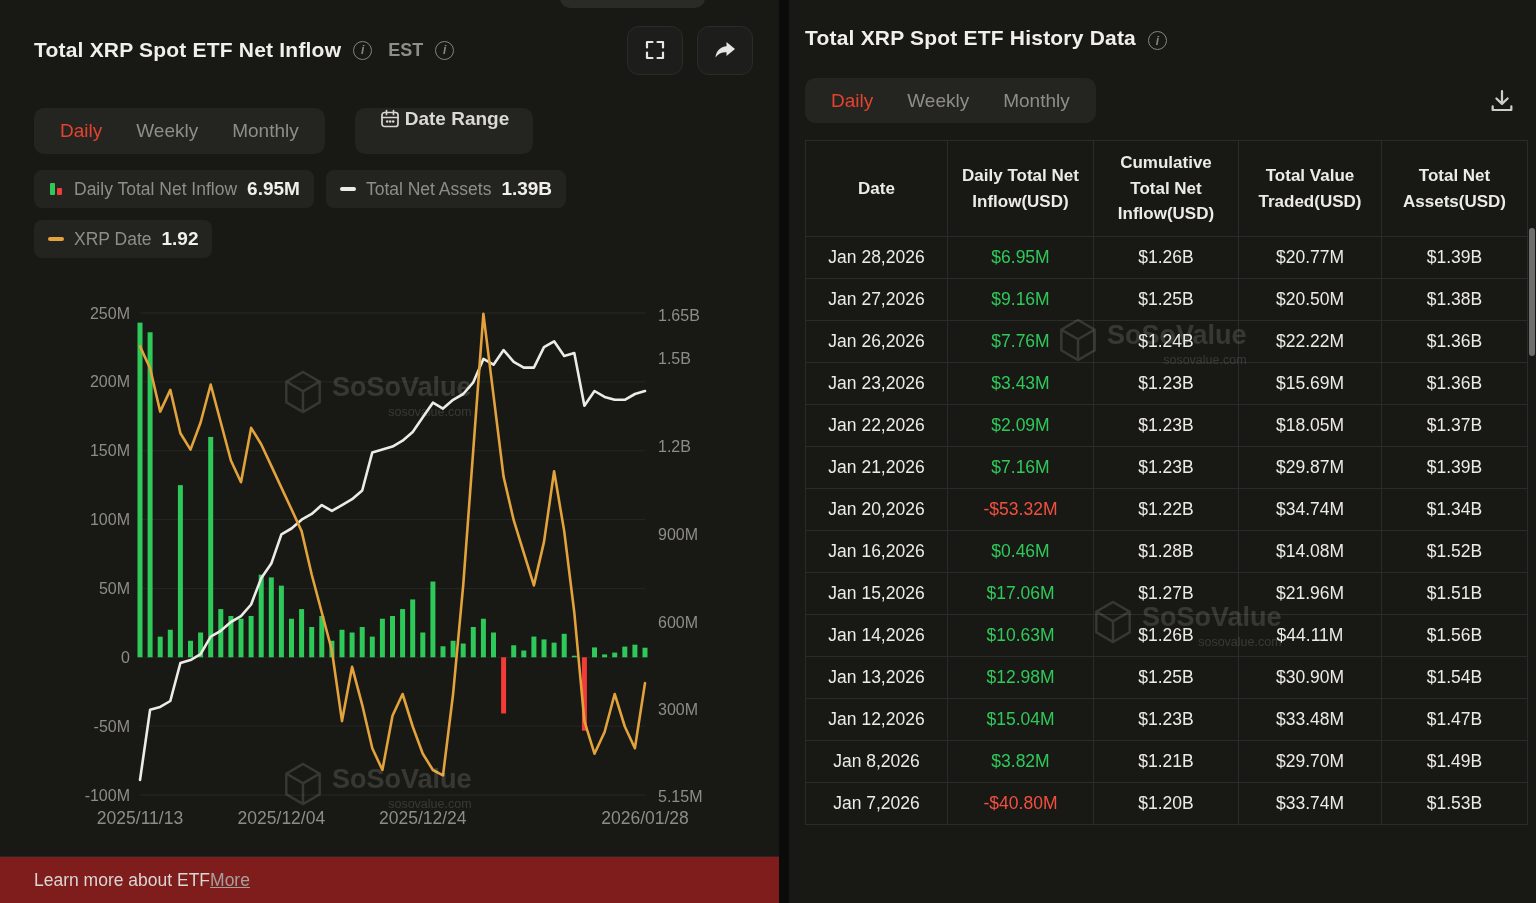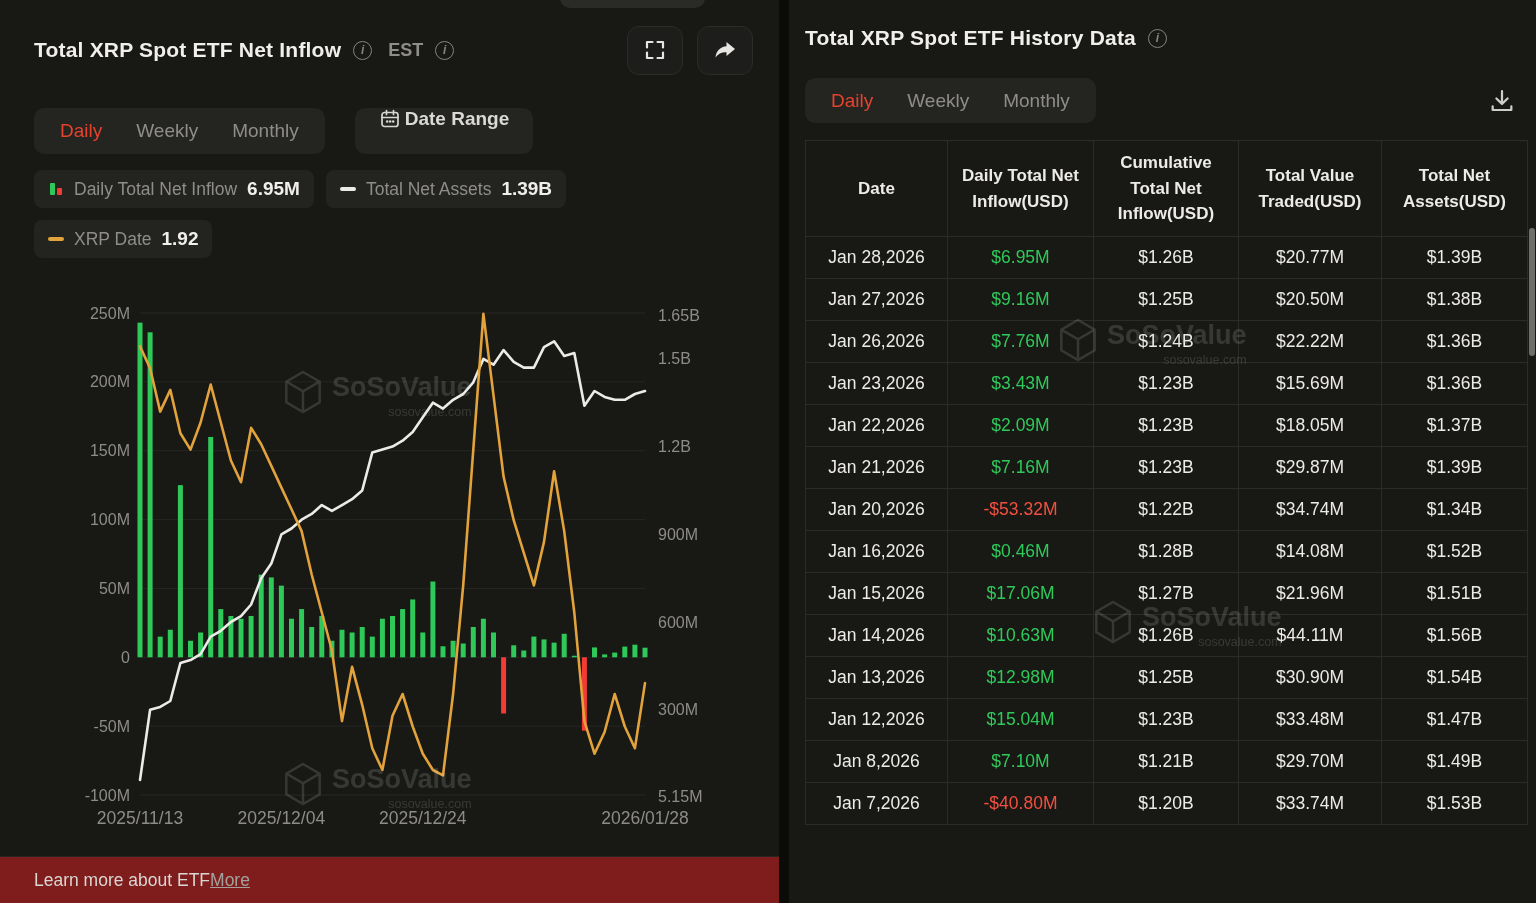--- a/index.html
+++ b/index.html
@@ -24,21 +24,21 @@
   .legend-badge{background:#232320;border-radius:8px;height:38px;display:inline-flex;align-items:center;gap:10px;padding:0 14px;cursor:pointer}
   .lb-label{font-size:17.5px;color:#8F8D89;white-space:nowrap}
   .lb-value{font-size:19px;font-weight:700;color:#F1EFEC}
   .chart-wrap{position:absolute;left:0;top:288px;width:779px;height:562px}
   .chart-wrap svg{display:block}
   .axis-label{fill:#8E8C88;font-size:16px}
   .x-label{fill:#8E8C88;font-size:17.5px}
   .lp-footer{position:absolute;left:0;bottom:0;width:779px;height:47px;border-top:1px solid #262623;display:flex;align-items:center;padding-left:34px;background:#7f1d1d;z-index:6}
   .footer-text{font-size:17.5px;color:#D9D7D3}
   .footer-link{font-size:17.5px;color:#A3A19D;text-decoration:underline;cursor:pointer}
-  .rp-header{position:absolute;left:16px;top:26px;display:flex;align-items:center}
+  .rp-header{position:absolute;left:16px;top:26px;display:flex;align-items:flex-end}
   .rp-controls{position:absolute;left:16px;top:78px;right:16px;display:flex;align-items:center}
   .rp-controls .seg{height:45px}
   .dl-btn{margin-left:auto;background:none;border:none;cursor:pointer;display:flex;align-items:center;justify-content:center;width:36px;height:36px}
   .history-table{position:absolute;left:16px;top:140px;border-collapse:collapse;table-layout:fixed}
   .history-table th,.history-table td{border:1px solid #2B2B29;text-align:center;vertical-align:middle}
   .history-table th{font-size:17px;font-weight:700;color:#EDEBE8;height:96px;padding:0 13px;line-height:1.5}
   .history-table td{font-size:17.5px;color:#EDEBE8;height:42px;padding:0 4px;white-space:nowrap}
   .history-table td.pos{color:#2FC95A}
   .history-table td.neg{color:#F2503F}
   .watermark{position:absolute;display:flex;align-items:flex-start;gap:9px;color:rgba(232,232,226,0.15);pointer-events:none;z-index:4}
@@ -351,21 +351,21 @@
         </tr>
         <tr>
           <td>Jan 12,2026</td>
           <td class="pos">$15.04M</td>
           <td>$1.23B</td>
           <td>$33.48M</td>
           <td>$1.47B</td>
         </tr>
         <tr>
           <td>Jan 8,2026</td>
-          <td class="pos">$7.10M</td>
+          <td class="pos">$3.82M</td>
           <td>$1.21B</td>
           <td>$29.70M</td>
           <td>$1.49B</td>
         </tr>
         <tr>
           <td>Jan 7,2026</td>
           <td class="neg">-$40.80M</td>
           <td>$1.20B</td>
           <td>$33.74M</td>
           <td>$1.53B</td>

